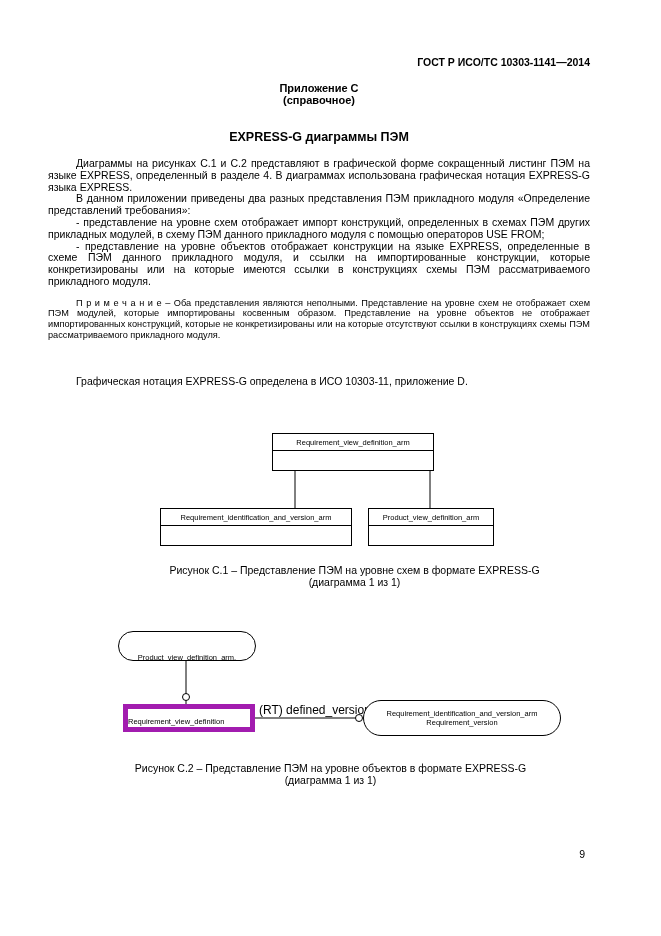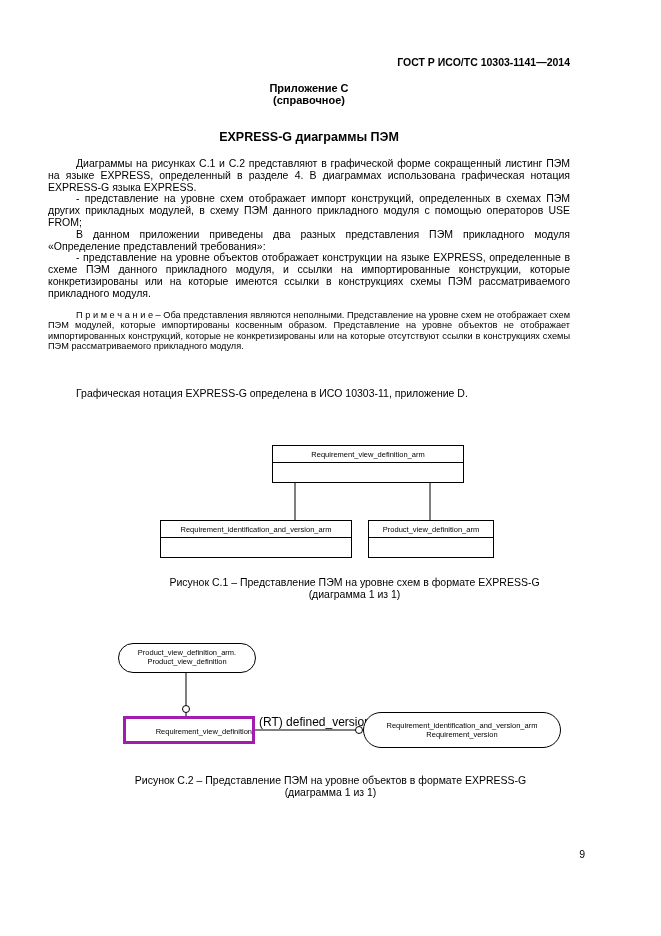--- a/index.html
+++ b/index.html
@@ -3,21 +3,21 @@
 <meta charset="utf-8">
 <style>
   * { margin: 0; padding: 0; box-sizing: border-box; }
   html, body { background: #ffffff; }
   body {
     width: 661px; height: 936px;
     position: relative; overflow: hidden;
     font-family: "Liberation Sans", sans-serif;
     color: #000;
   }
-  .content { padding: 57px 91px 0 48px; }
+  .content { padding: 57px 71px 0 48px; }
   .doc-header {
     text-align: right; font-weight: bold;
     font-size: 10.5px; line-height: 11px;
   }
   .annex-title, .annex-sub {
     text-align: center; font-weight: bold;
     font-size: 11px; line-height: 11.5px;
   }
   .annex-title { margin-top: 15px; }
   .heading {
@@ -50,22 +50,22 @@
     white-space: nowrap; overflow: hidden;
   }
   .schema-box .empty { height: 19px; }
 
   .oval-ref {
     position: absolute; border: 1px solid #000; background: #fff;
     text-align: center; font-size: 7.5px; line-height: 9.5px;
     white-space: nowrap; overflow: hidden;
   }
   .entity-box {
-    position: absolute; border: 3px solid #a21caf; background: #fff;
-    text-align: right; font-size: 7.5px;
+    position: absolute; border: 5px solid #a21caf; background: #fff;
+    text-align: left; font-size: 7.5px;
     white-space: nowrap; overflow: hidden;
   }
   .rel-label {
     position: absolute; font-size: 12px; line-height: 8px;
     white-space: nowrap;
   }
   .caption {
     text-align: center; font-size: 10.5px; line-height: 12px;
   }
   .caption-c1 { margin-top: 14px; margin-left: 48px; }
@@ -78,34 +78,34 @@
 </head>
 <body>
 
 <div class="content">
   <div class="doc-header">ГОСТ Р ИСО/ТС 10303-1141—2014</div>
   <div class="annex-title">Приложение С</div>
   <div class="annex-sub">(справочное)</div>
   <div class="heading">EXPRESS-G диаграммы ПЭМ</div>
 
   <p class="body-p first">Диаграммы на рисунках С.1 и С.2 представляют в графической форме сокращенный листинг ПЭМ на языке EXPRESS, определенный в разделе 4. В диаграммах использована графическая нотация EXPRESS-G языка EXPRESS.</p>
+  <p class="body-p">В данном приложении приведены два разных представления ПЭМ прикладного модуля «Определение представлений требования»:</p>
   <p class="body-p">- представление на уровне схем отображает импорт конструкций, определенных в схемах ПЭМ других прикладных модулей, в схему ПЭМ данного прикладного модуля с помощью операторов USE FROM;</p>
-  <p class="body-p">В данном приложении приведены два разных представления ПЭМ прикладного модуля «Определение представлений требования»:</p>
   <p class="body-p">- представление на уровне объектов отображает конструкции на языке EXPRESS, определенные в схеме ПЭМ данного прикладного модуля, и ссылки на импортированные конструкции, которые конкретизированы или на которые имеются ссылки в конструкциях схемы ПЭМ рассматриваемого прикладного модуля.</p>
   <p class="note-p">П р и м е ч а н и е – Оба представления являются неполными. Представление на уровне схем не отображает схем ПЭМ модулей, которые импортированы косвенным образом. Представление на уровне объектов не отображает импортированных конструкций, которые не конкретизированы или на которые отсутствуют ссылки в конструкциях схемы ПЭМ рассматриваемого прикладного модуля.</p>
   <p class="body-p last-p">Графическая нотация EXPRESS-G определена в ИСО 10303-11, приложение D.</p>
 </div>
 
 <div class="figure figure-c1">
   <svg class="lines" width="661" height="122">
     <line x1="295" y1="43" x2="295" y2="80" stroke="#000" stroke-width="1"></line>
     <line x1="430" y1="43" x2="430" y2="80" stroke="#000" stroke-width="1"></line>
   </svg>
 
-  <div class="schema-box" style="left:272px; top:5px; width:192px; height:38px;">
+  <div class="schema-box" style="left:272px; top:5px; width:162px; height:38px;">
     <div class="lbl">Requirement_view_definition_arm</div>
     <div class="empty"></div>
   </div>
 
   <div class="schema-box" style="left:160px; top:80px; width:192px; height:38px;">
     <div class="lbl">Requirement_identification_and_version_arm</div>
     <div class="empty"></div>
   </div>
 
   <div class="schema-box" style="left:368px; top:80px; width:126px; height:38px;">
@@ -120,21 +120,21 @@
 </div>
 
 <div class="figure figure-c2">
   <svg class="lines" width="661" height="118">
     <line x1="186" y1="35" x2="186" y2="78" stroke="#000" stroke-width="1"></line>
     <circle cx="186" cy="71" r="3.5" fill="#ffffff" stroke="#000" stroke-width="1"></circle>
     <line x1="255" y1="92" x2="356" y2="92" stroke="#000" stroke-width="1"></line>
     <circle cx="359" cy="92" r="3.5" fill="#ffffff" stroke="#000" stroke-width="1"></circle>
   </svg>
 
-  <div class="oval-ref" style="left:118px; top:5px; width:138px; height:30px; border-radius:15px; padding-top:4px;">
+  <div class="oval-ref" style="left:118px; top:5px; width:138px; height:30px; border-radius:15px; padding-top:21px;">
     <div>Product_view_definition_arm.</div>
     <div>Product_view_definition</div>
   </div>
 
   <div class="entity-box" style="left:123px; top:78px; width:132px; height:28px; line-height:26px;">Requirement_view_definition</div>
 
   <div class="rel-label" style="left:259px; top:80px;">(RT) defined_version</div>
 
   <div class="oval-ref" style="left:363px; top:74px; width:198px; height:36px; border-radius:18px; padding-top:8px;">
     <div>Requirement_identification_and_version_arm</div>

